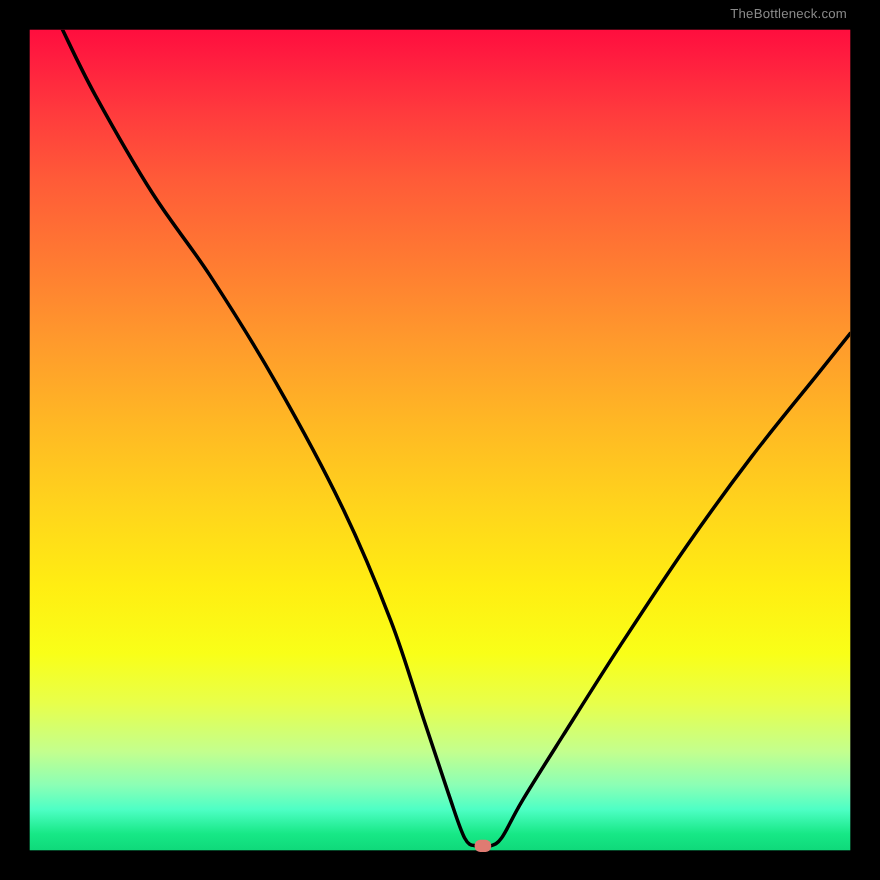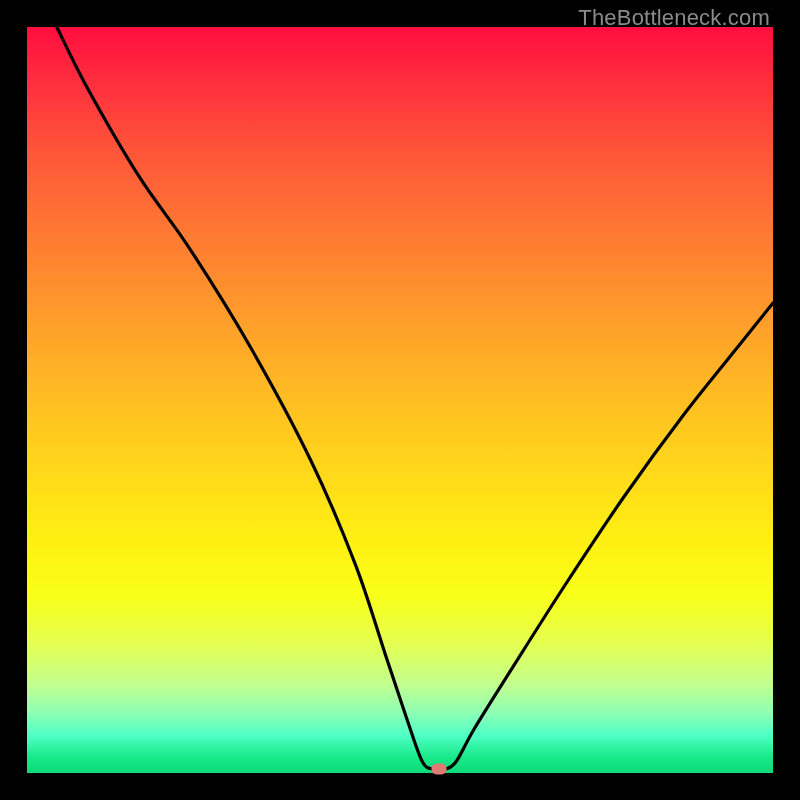--- a/index.html
+++ b/index.html
@@ -43,21 +43,21 @@
       #4effc5 95%,
       #17e886 98%,
       #0fd97a 100%
     );
   }
   .watermark {
     position: absolute;
     top: 5px;
     right: 30px;
     color: #8a8a8a;
-    font-size: 22px;
+    font-size: 12px;
     font-weight: 500;
     letter-spacing: 0.2px;
     text-align: center;
   }
   svg.curve {
     position: absolute;
     top: 0;
     left: 0;
     width: 746px;
     height: 746px;

